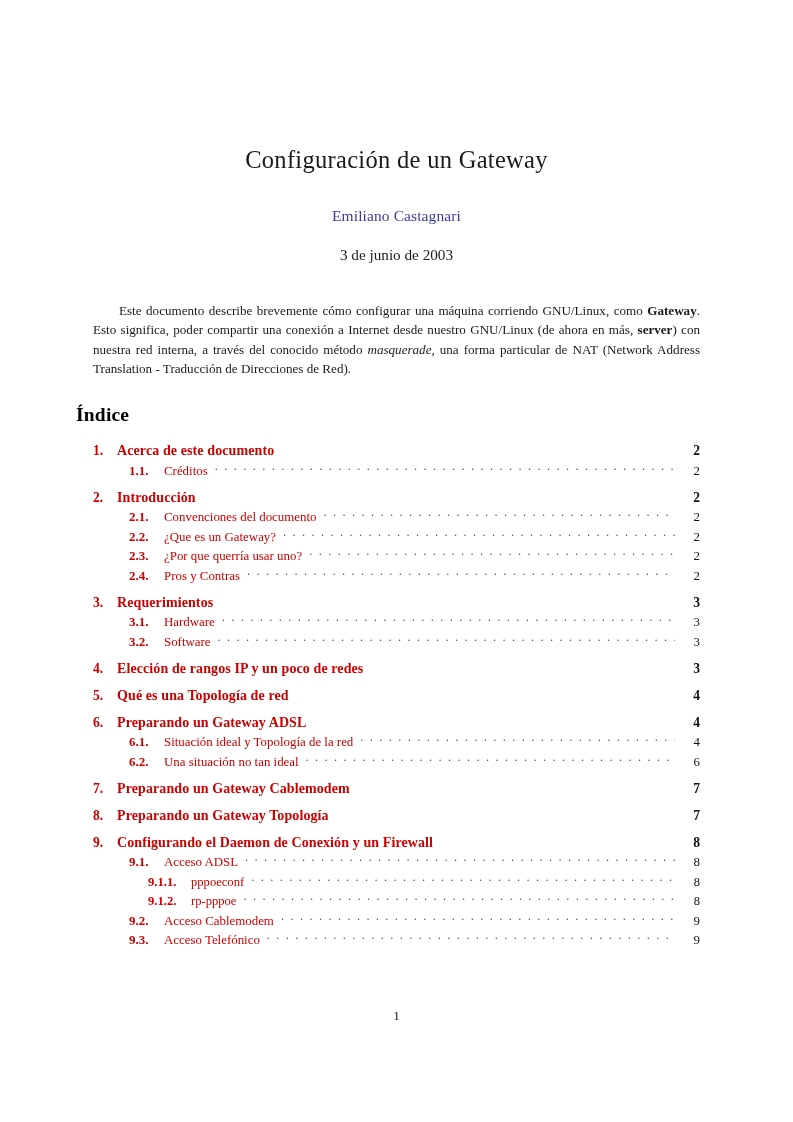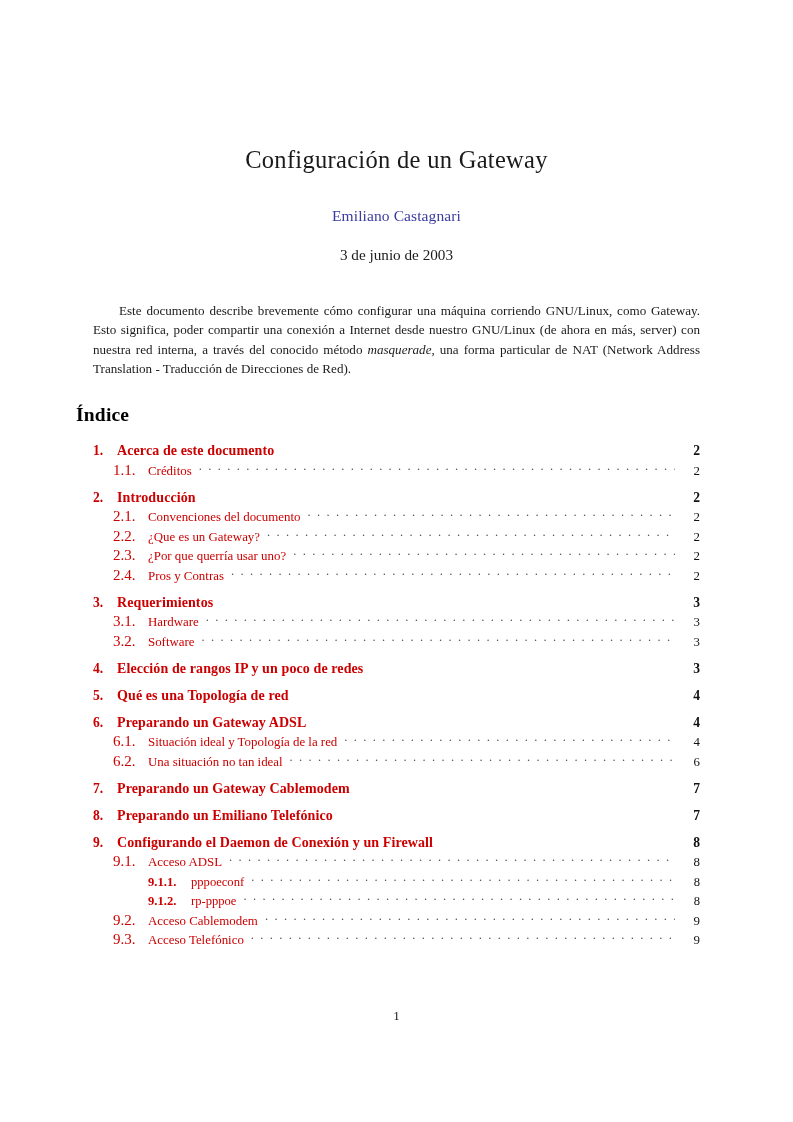--- a/index.html
+++ b/index.html
@@ -58,21 +58,21 @@
     left: 93px;
     top: 288px;
     width: 607px;
     font-size: 13.1px;
     line-height: 19.2px;
     text-align: justify;
     text-justify: inter-word;
     color: #1a1a1a;
     text-indent: 26px;
   }
-  .abstract b { font-weight: normal; }
+  .abstract b { font-weight: bold; }
   .abstract i { font-style: italic; }
 
   
   .toc-heading {
     position: absolute;
     left: 76px;
     top: 404px;
     font-size: 19.5px;
     font-weight: bold;
     color: #000000;
@@ -107,24 +107,24 @@
     flex: 0 0 auto;
     text-align: left;
   }
   .lvl1 .toc-num {
     font-weight: bold;
     font-size: 13.6px;
     width: 24px;
     margin-left: 0px;
   }
   .lvl2 .toc-num {
-    font-weight: normal;
-    font-size: 15px;
+    font-weight: bold;
+    font-size: 13px;
     width: 35px;
-    margin-left: 20px;
+    margin-left: 36px;
   }
   .lvl3 .toc-num {
     font-weight: bold;
     font-size: 12.6px;
     width: 43px;
     margin-left: 55px;
   }
 
   .toc-text {
     color: #cc0000;
@@ -280,21 +280,21 @@
         <span class="toc-page">6</span>
       </div>
       <div class="toc-entry lvl1">
         <span class="toc-num">7.</span>
         <span class="toc-text">Preparando un Gateway Cablemodem</span>
         <span class="toc-leader"></span>
         <span class="toc-page">7</span>
       </div>
       <div class="toc-entry lvl1">
         <span class="toc-num">8.</span>
-        <span class="toc-text">Preparando un Emiliano Telefónico</span>
+        <span class="toc-text">Preparando un Gateway Topología</span>
         <span class="toc-leader"></span>
         <span class="toc-page">7</span>
       </div>
       <div class="toc-entry lvl1">
         <span class="toc-num">9.</span>
         <span class="toc-text">Configurando el Daemon de Conexión y un Firewall</span>
         <span class="toc-leader"></span>
         <span class="toc-page">8</span>
       </div>
       <div class="toc-entry lvl2">

